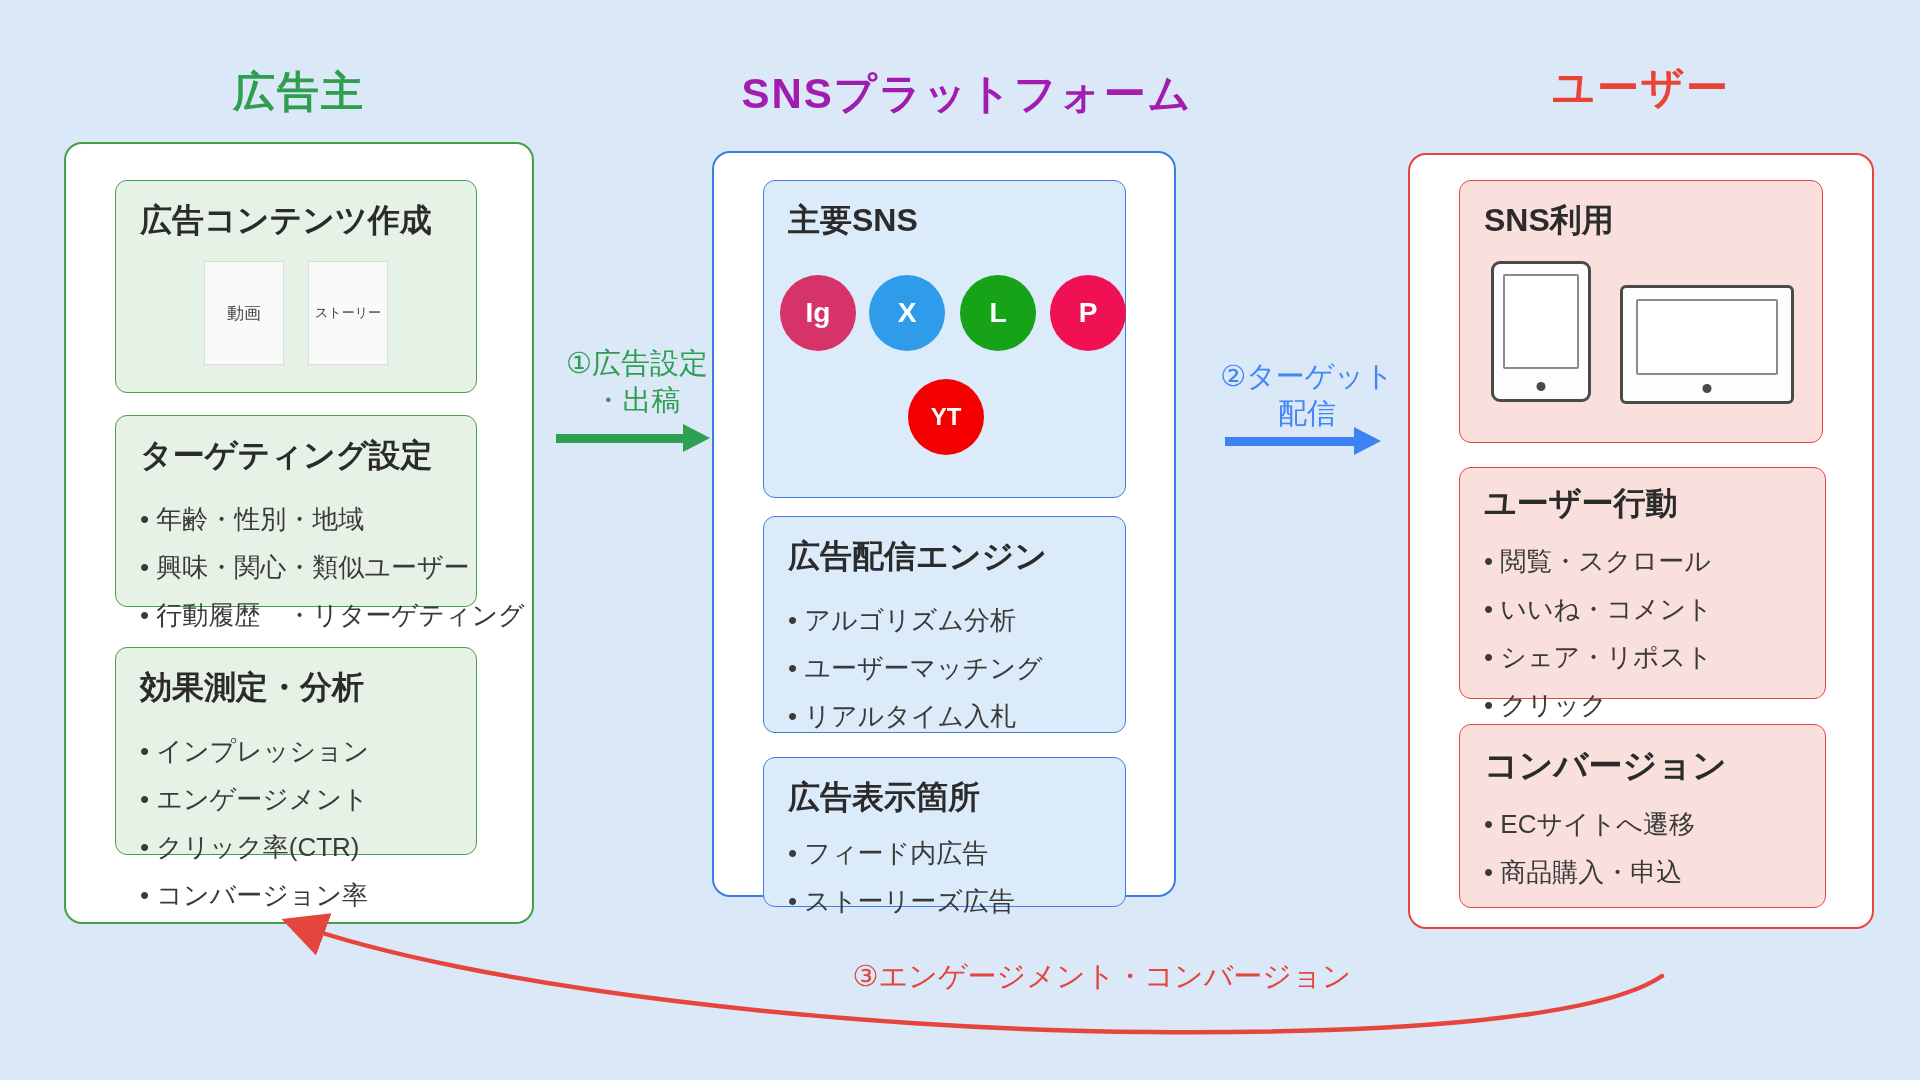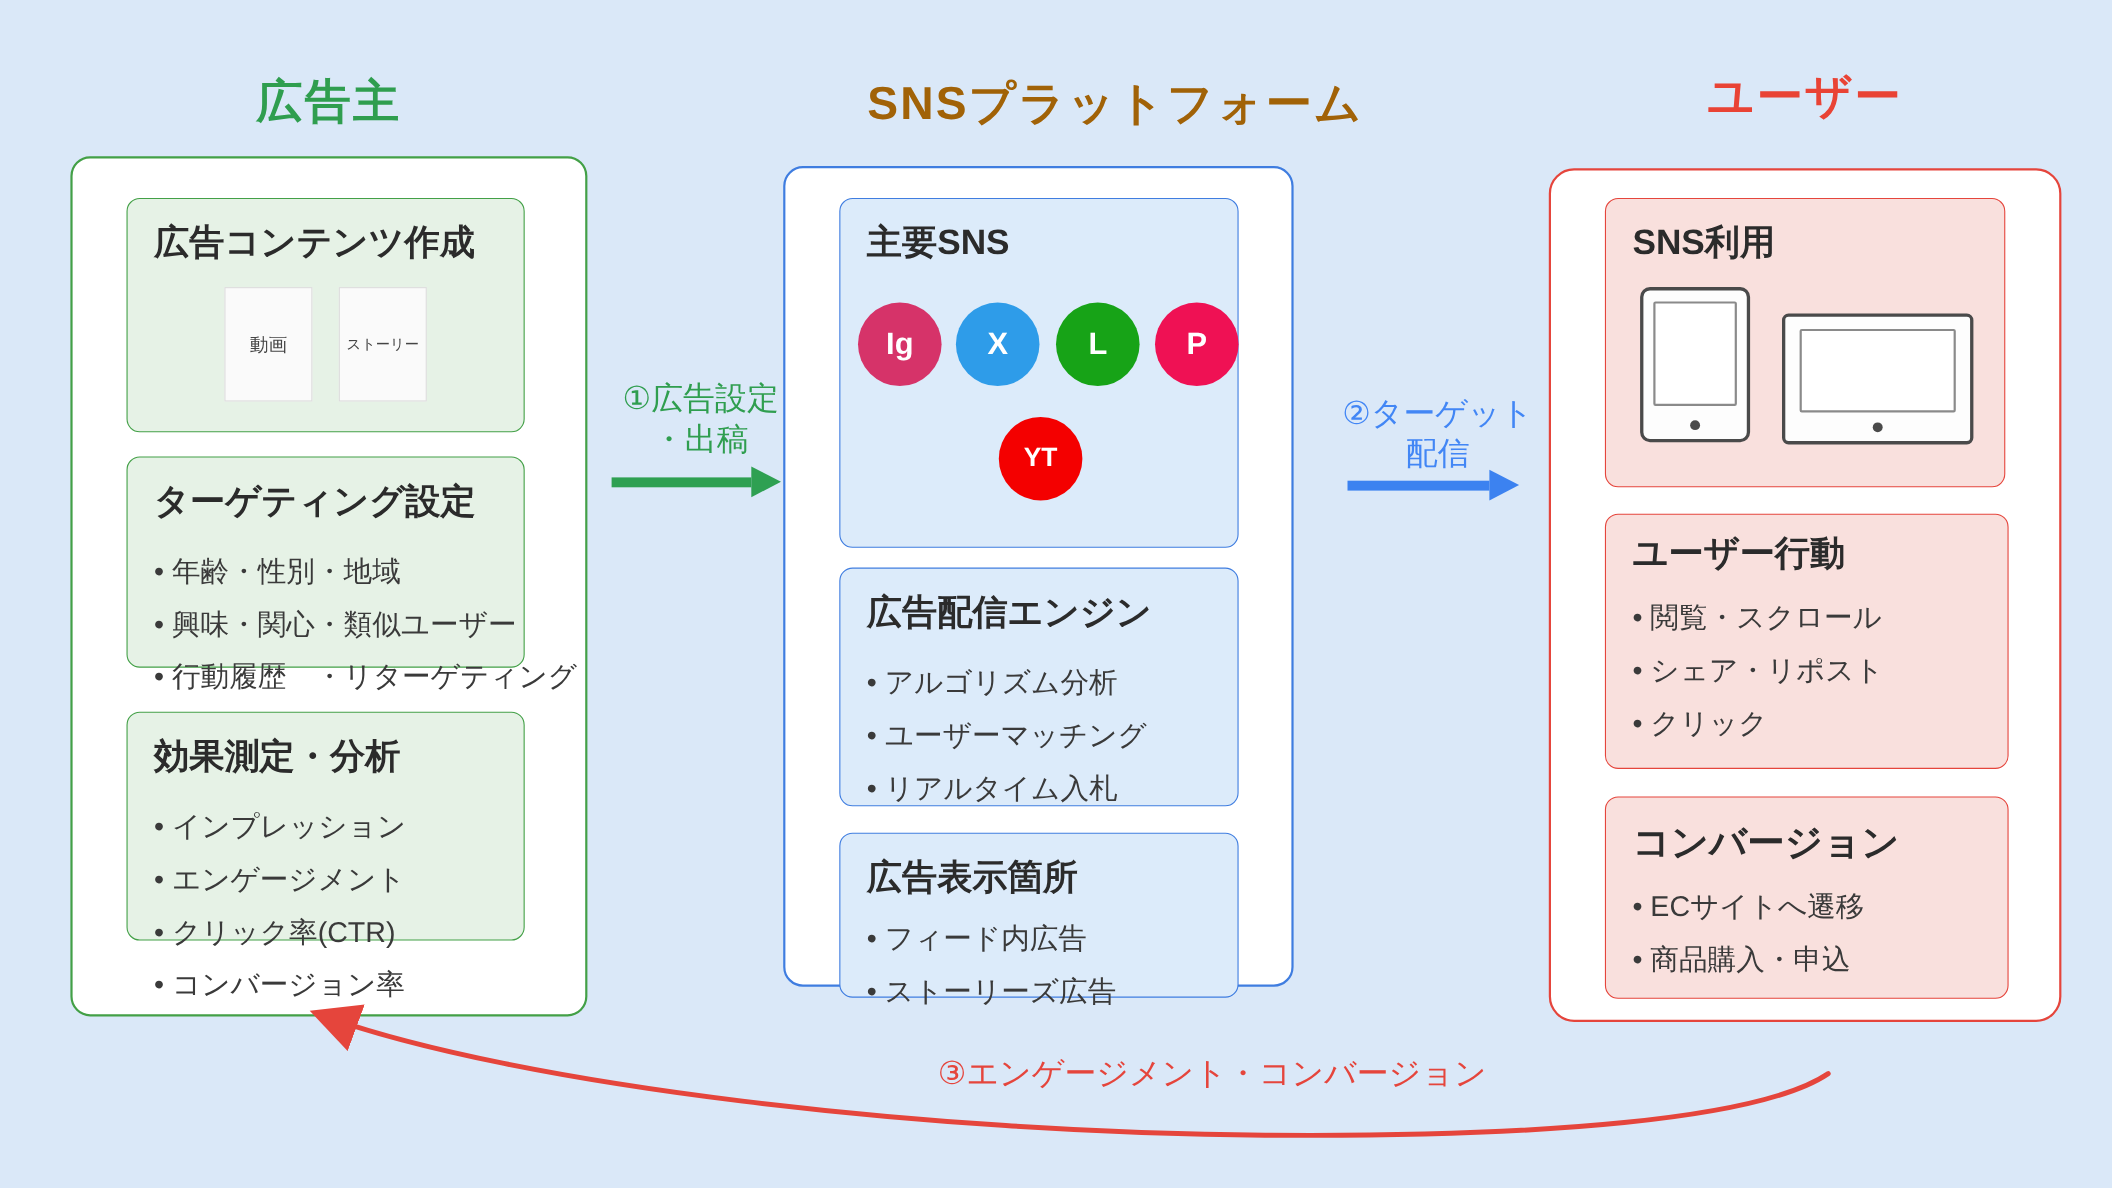--- a/index.html
+++ b/index.html
@@ -2,21 +2,21 @@
 <html><head>
 <meta charset="utf-8">
 <style>
   * { margin:0; padding:0; box-sizing:border-box; }
   html,body { width:1920px; height:1080px; }
   body { font-family:"Liberation Sans","DejaVu Sans",sans-serif; }
   .stage { position:relative; width:1920px; height:1080px; background:#DAE8F8; overflow:hidden; }
 
   .col-title { position:absolute; height:52px; text-align:center; font-size:42px; font-weight:600; letter-spacing:2px; }
   .t-green { color:#2F9E4F; }
-  .t-blue  { color:#a16207;margin-left:47px; }
+  .t-blue  { color:#a21caf; }
   .t-red   { color:#E94335; }
 
   .outer { position:absolute; background:#FFFFFF; border-radius:18px; }
   .outer.green { border:2.5px solid #43A047; }
   .outer.blue  { border:2.5px solid #3F7DE0; }
   .outer.red   { border:2.5px solid #E5453C; }
 
   .inner { position:absolute; border-radius:12px; padding:18px 24px 0 24px; }
   .inner.green { background:#E6F2E6; border:1.5px solid #43A047; }
   .inner.blue  { background:#DCEBFA; border:1.5px solid #3F7DE0; }
@@ -125,38 +125,39 @@
 
     <div class="inner blue" style="left:49px; top:604px; width:363px; height:150px;">
       <div class="box-title">広告表示箇所</div>
       <ul class="blist" style="margin-top:16px;">
         <li>フィード内広告</li>
         <li>ストーリーズ広告</li>
       </ul>
     </div>
   </div>
 
-  <div class="outer red" style="left:1408px; top:153px; width:466px; height:776px;border-radius:23px;">
+  <div class="outer red" style="left:1408px; top:153px; width:466px; height:776px;">
 
     <div class="inner red" style="left:49px; top:25px; width:364px; height:263px;">
       <div class="box-title">SNS利用</div>
       <div class="device-tablet" style="left:31px; top:80px;">
         <div class="screen"></div>
           <div class="dot"></div>
       </div>
       <div class="device-monitor" style="left:160px; top:104px;">
         <div class="screen"></div>
           <div class="dot"></div>
       </div>
     </div>
 
     <div class="inner red" style="left:49px; top:312px; width:367px; height:232px; padding-top:14px;">
       <div class="box-title">ユーザー行動</div>
       <ul class="blist" style="margin-top:18px;">
         <li>閲覧・スクロール</li>
+        <li>いいね・コメント</li>
         <li>シェア・リポスト</li>
         <li>クリック</li>
       </ul>
     </div>
 
     <div class="inner red" style="left:49px; top:569px; width:367px; height:184px;">
       <div class="box-title" style="font-size:34px;">コンバージョン</div>
       <ul class="blist" style="margin-top:18px;">
         <li>ECサイトへ遷移</li>
         <li>商品購入・申込</li>

